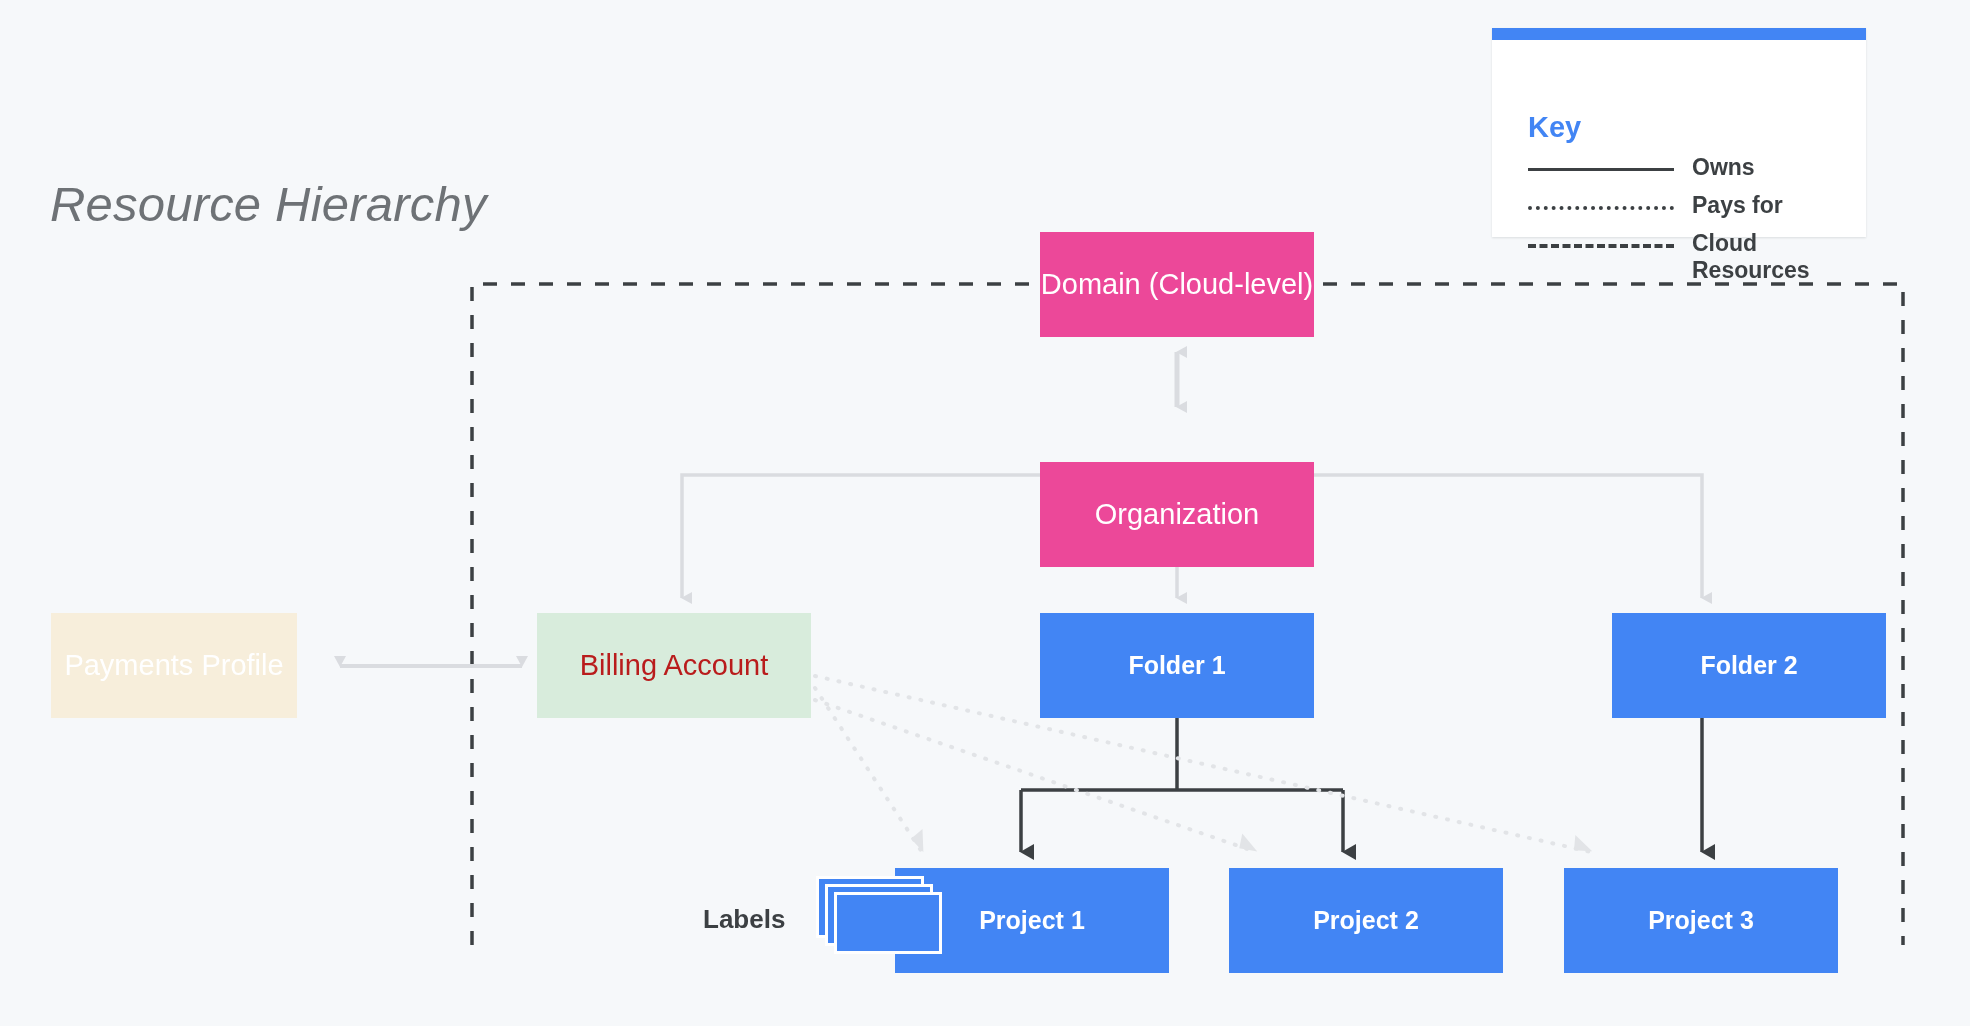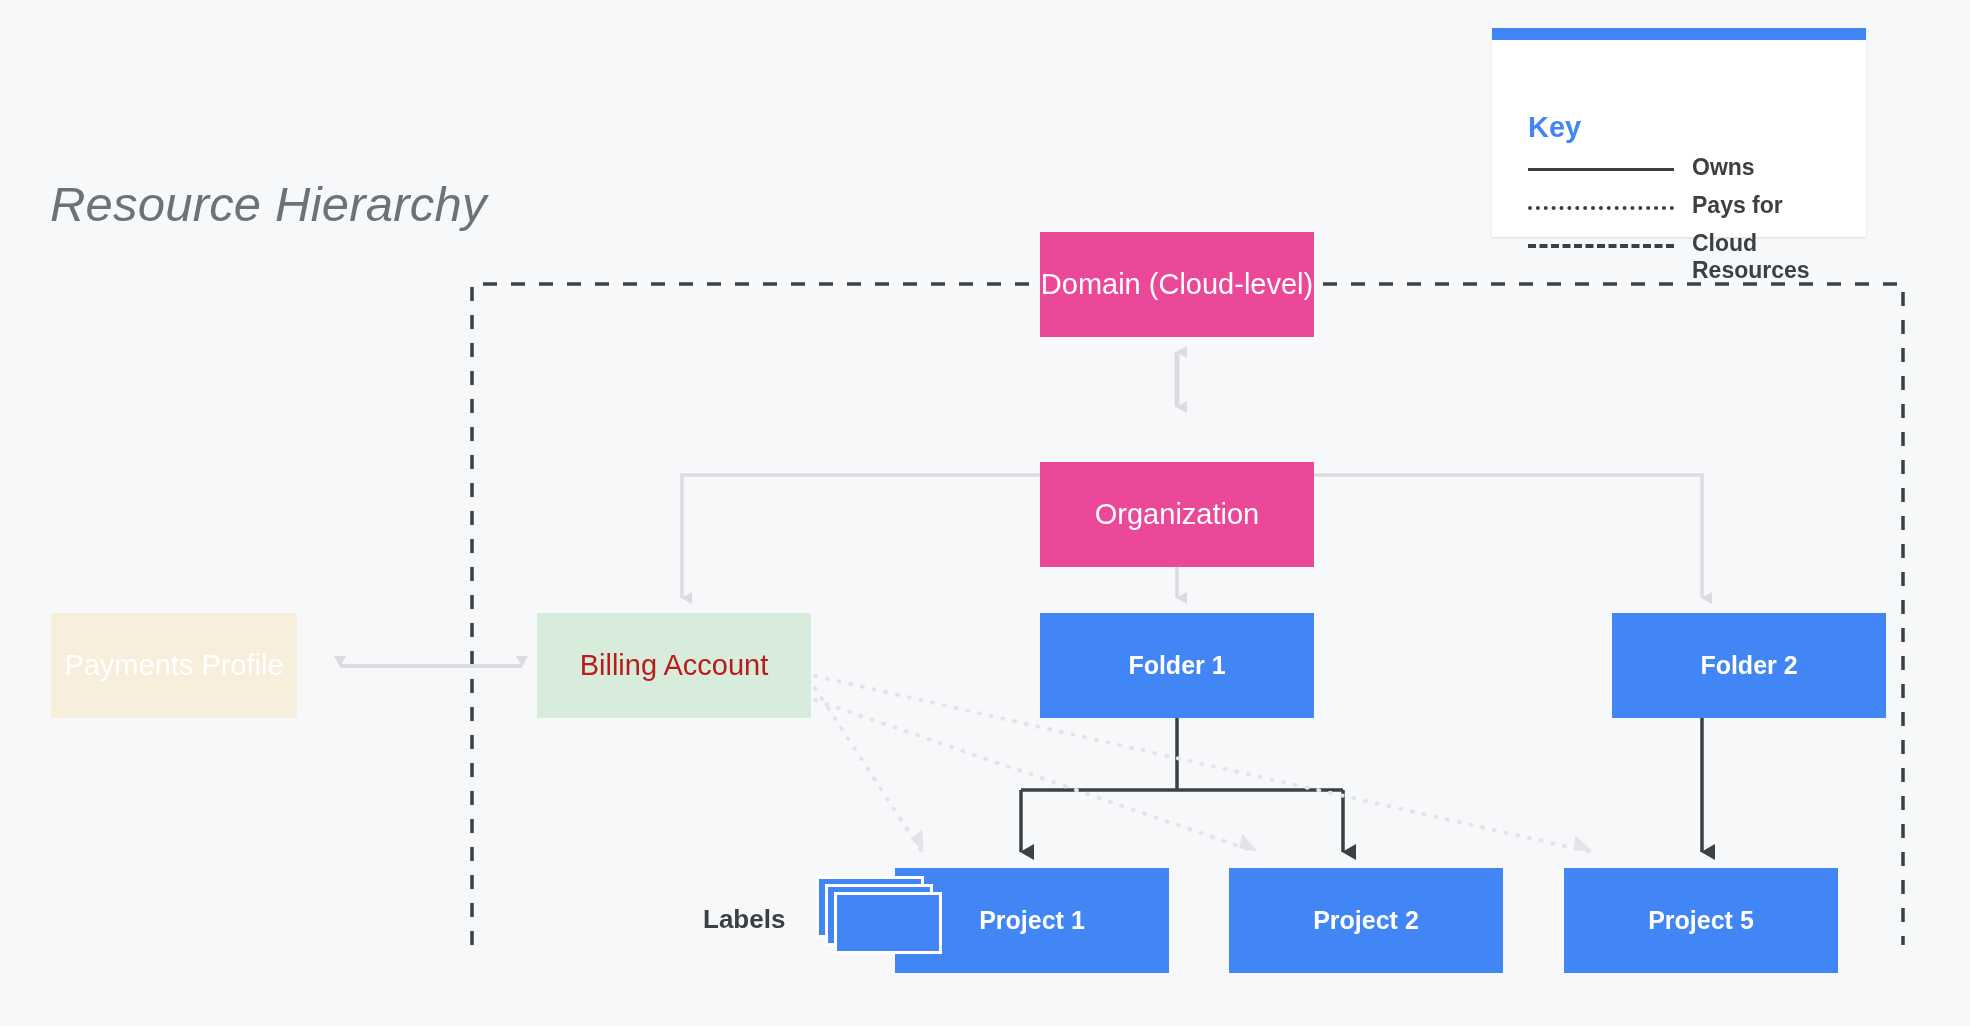--- a/index.html
+++ b/index.html
@@ -237,21 +237,21 @@
 
   <div class="node node-blue" style="left:895px; top:868px; width:274px; height:105px;">
     <span>Project 1</span>
   </div>
 
   <div class="node node-blue" style="left:1229px; top:868px; width:274px; height:105px;">
     <span>Project 2</span>
   </div>
 
   <div class="node node-blue" style="left:1564px; top:868px; width:274px; height:105px;">
-    <span>Project 5</span>
+    <span>Project 3</span>
   </div>
 
   <div id="labels-text">Labels</div>
   <div id="labels-icon">
     <div class="card c1"></div>
     <div class="card c2"></div>
     <div class="card c3"></div>
   </div>
 
   <div id="legend">

